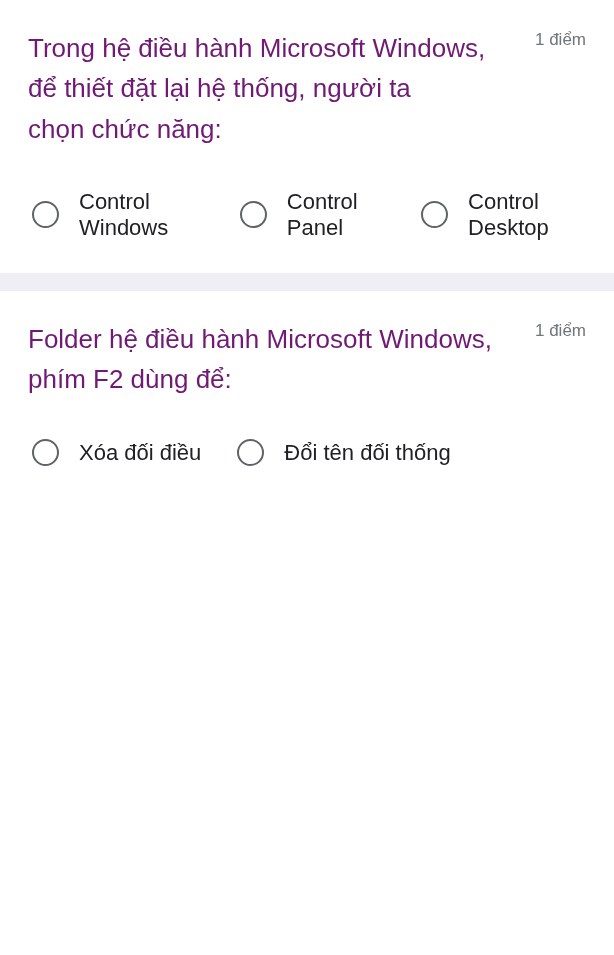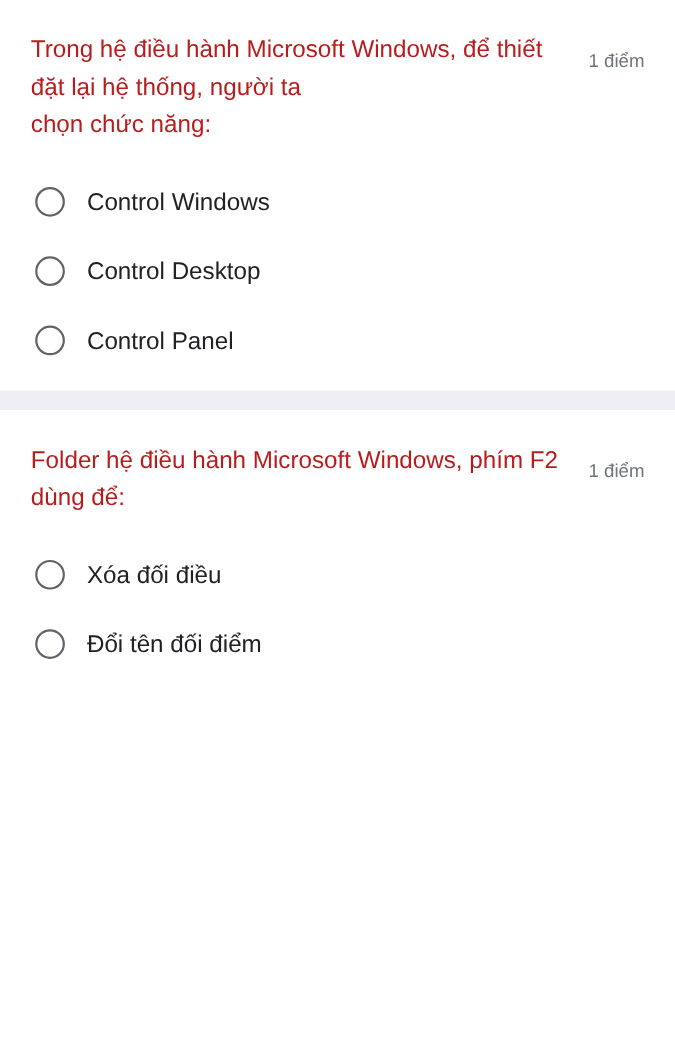--- a/index.html
+++ b/index.html
@@ -16,36 +16,36 @@
       background: #ffffff;
       padding: 28px 28px 32px 28px;
     }
     .question-header {
       display: flex;
       justify-content: space-between;
       align-items: flex-start;
       margin-bottom: 40px;
     }
     .question-text {
-      font-size: 22px;
-      color: #b91c1c;
+      font-size: 26px;
+      color: #701a75;
       line-height: 1.55;
       flex: 1;
       padding-right: 20px;
       white-space: pre-line;
     }
     .points-label {
       font-size: 17px;
       color: #70757a;
       white-space: nowrap;
-      margin-top: 18px;
+      margin-top: 2px;
     }
     .options-list {
       display: flex;
-      flex-direction: column;
+      flex-direction: row;
       gap: 36px;
       padding-left: 4px;
     }
     .option-item {
       display: flex;
       align-items: center;
       gap: 20px;
       cursor: pointer;
     }
     .radio-circle {
@@ -74,39 +74,39 @@
  chọn chức năng:</div>
     <div class="points-label">1 điểm</div>
   </div>
   <div class="options-list">
     <div class="option-item">
       <div class="radio-circle"></div>
       <div class="option-label">Control Windows</div>
     </div>
     <div class="option-item">
       <div class="radio-circle"></div>
-      <div class="option-label">Control Desktop</div>
+      <div class="option-label">Control Panel</div>
     </div>
     <div class="option-item">
       <div class="radio-circle"></div>
-      <div class="option-label">Control Panel</div>
+      <div class="option-label">Control Desktop</div>
     </div>
   </div>
 </div>
 
 <div class="divider"></div>
 
 <div class="question-card">
   <div class="question-header">
     <div class="question-text">Folder hệ điều hành Microsoft Windows, phím F2 dùng để:</div>
     <div class="points-label">1 điểm</div>
   </div>
   <div class="options-list">
     <div class="option-item">
       <div class="radio-circle"></div>
       <div class="option-label">Xóa đối điều</div>
     </div>
     <div class="option-item">
       <div class="radio-circle"></div>
-      <div class="option-label">Đổi tên đối điểm</div>
+      <div class="option-label">Đổi tên đối thống</div>
     </div>
   </div>
 </div>
 
 </body></html>

